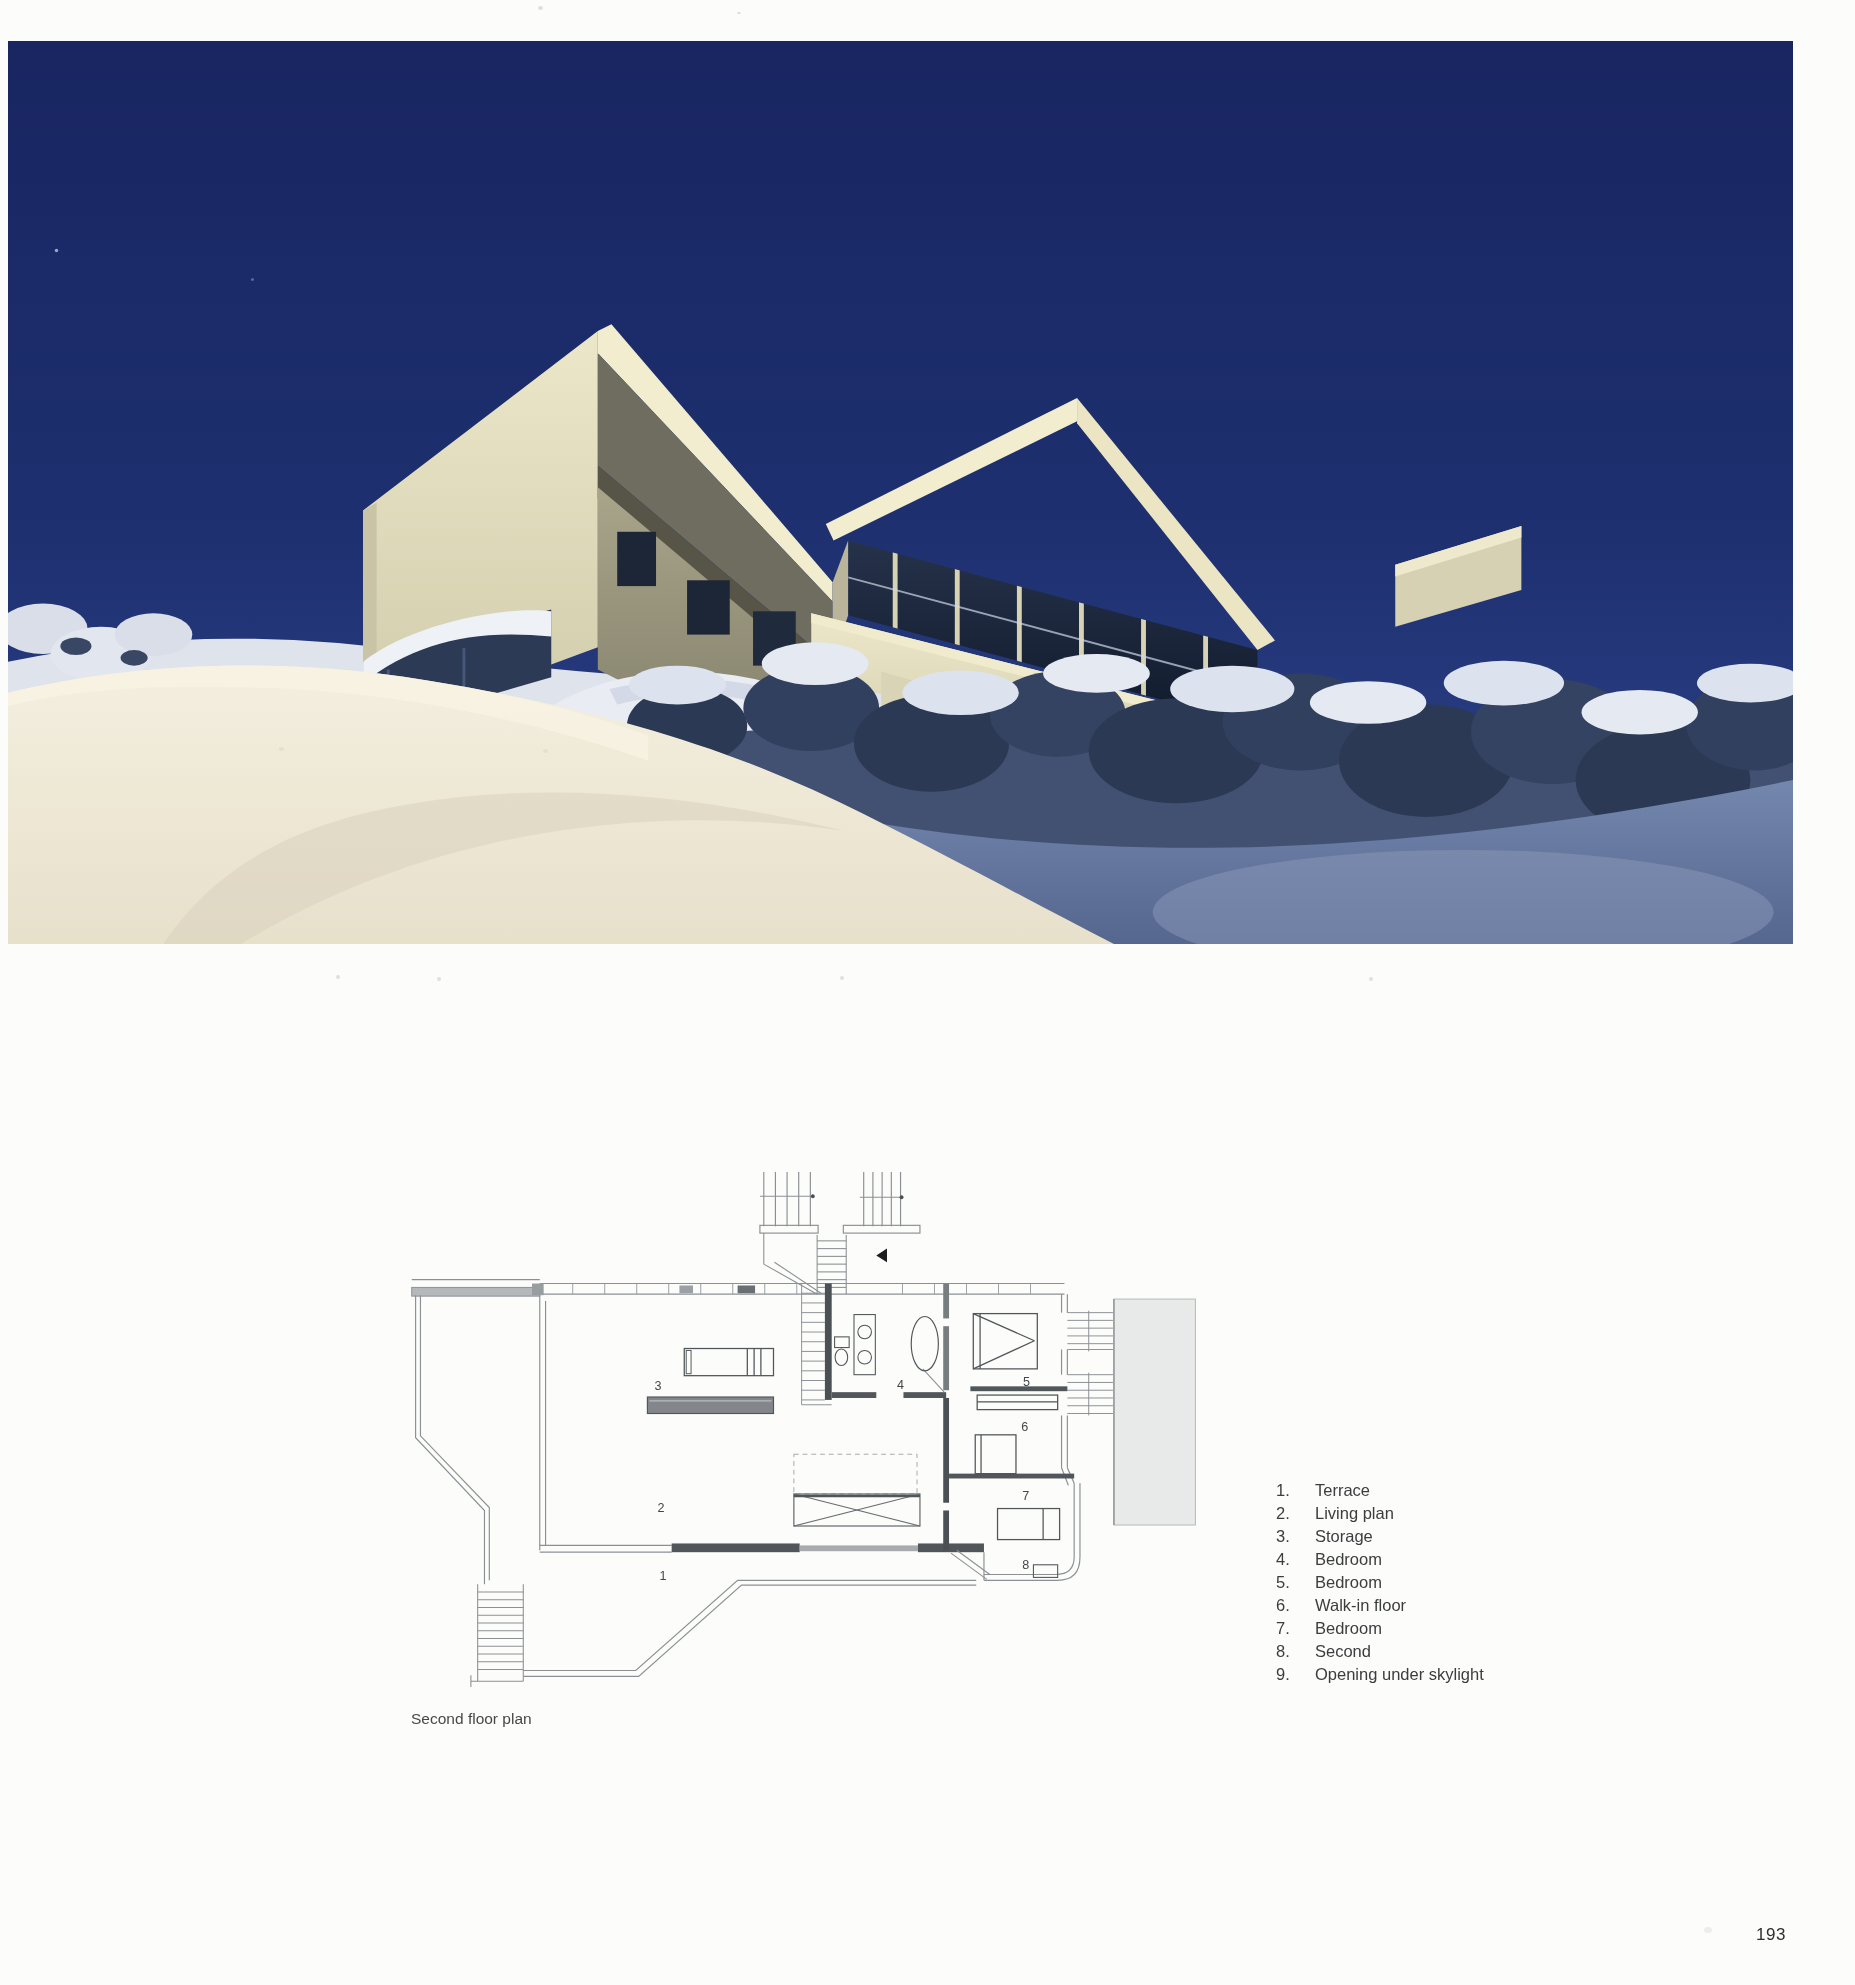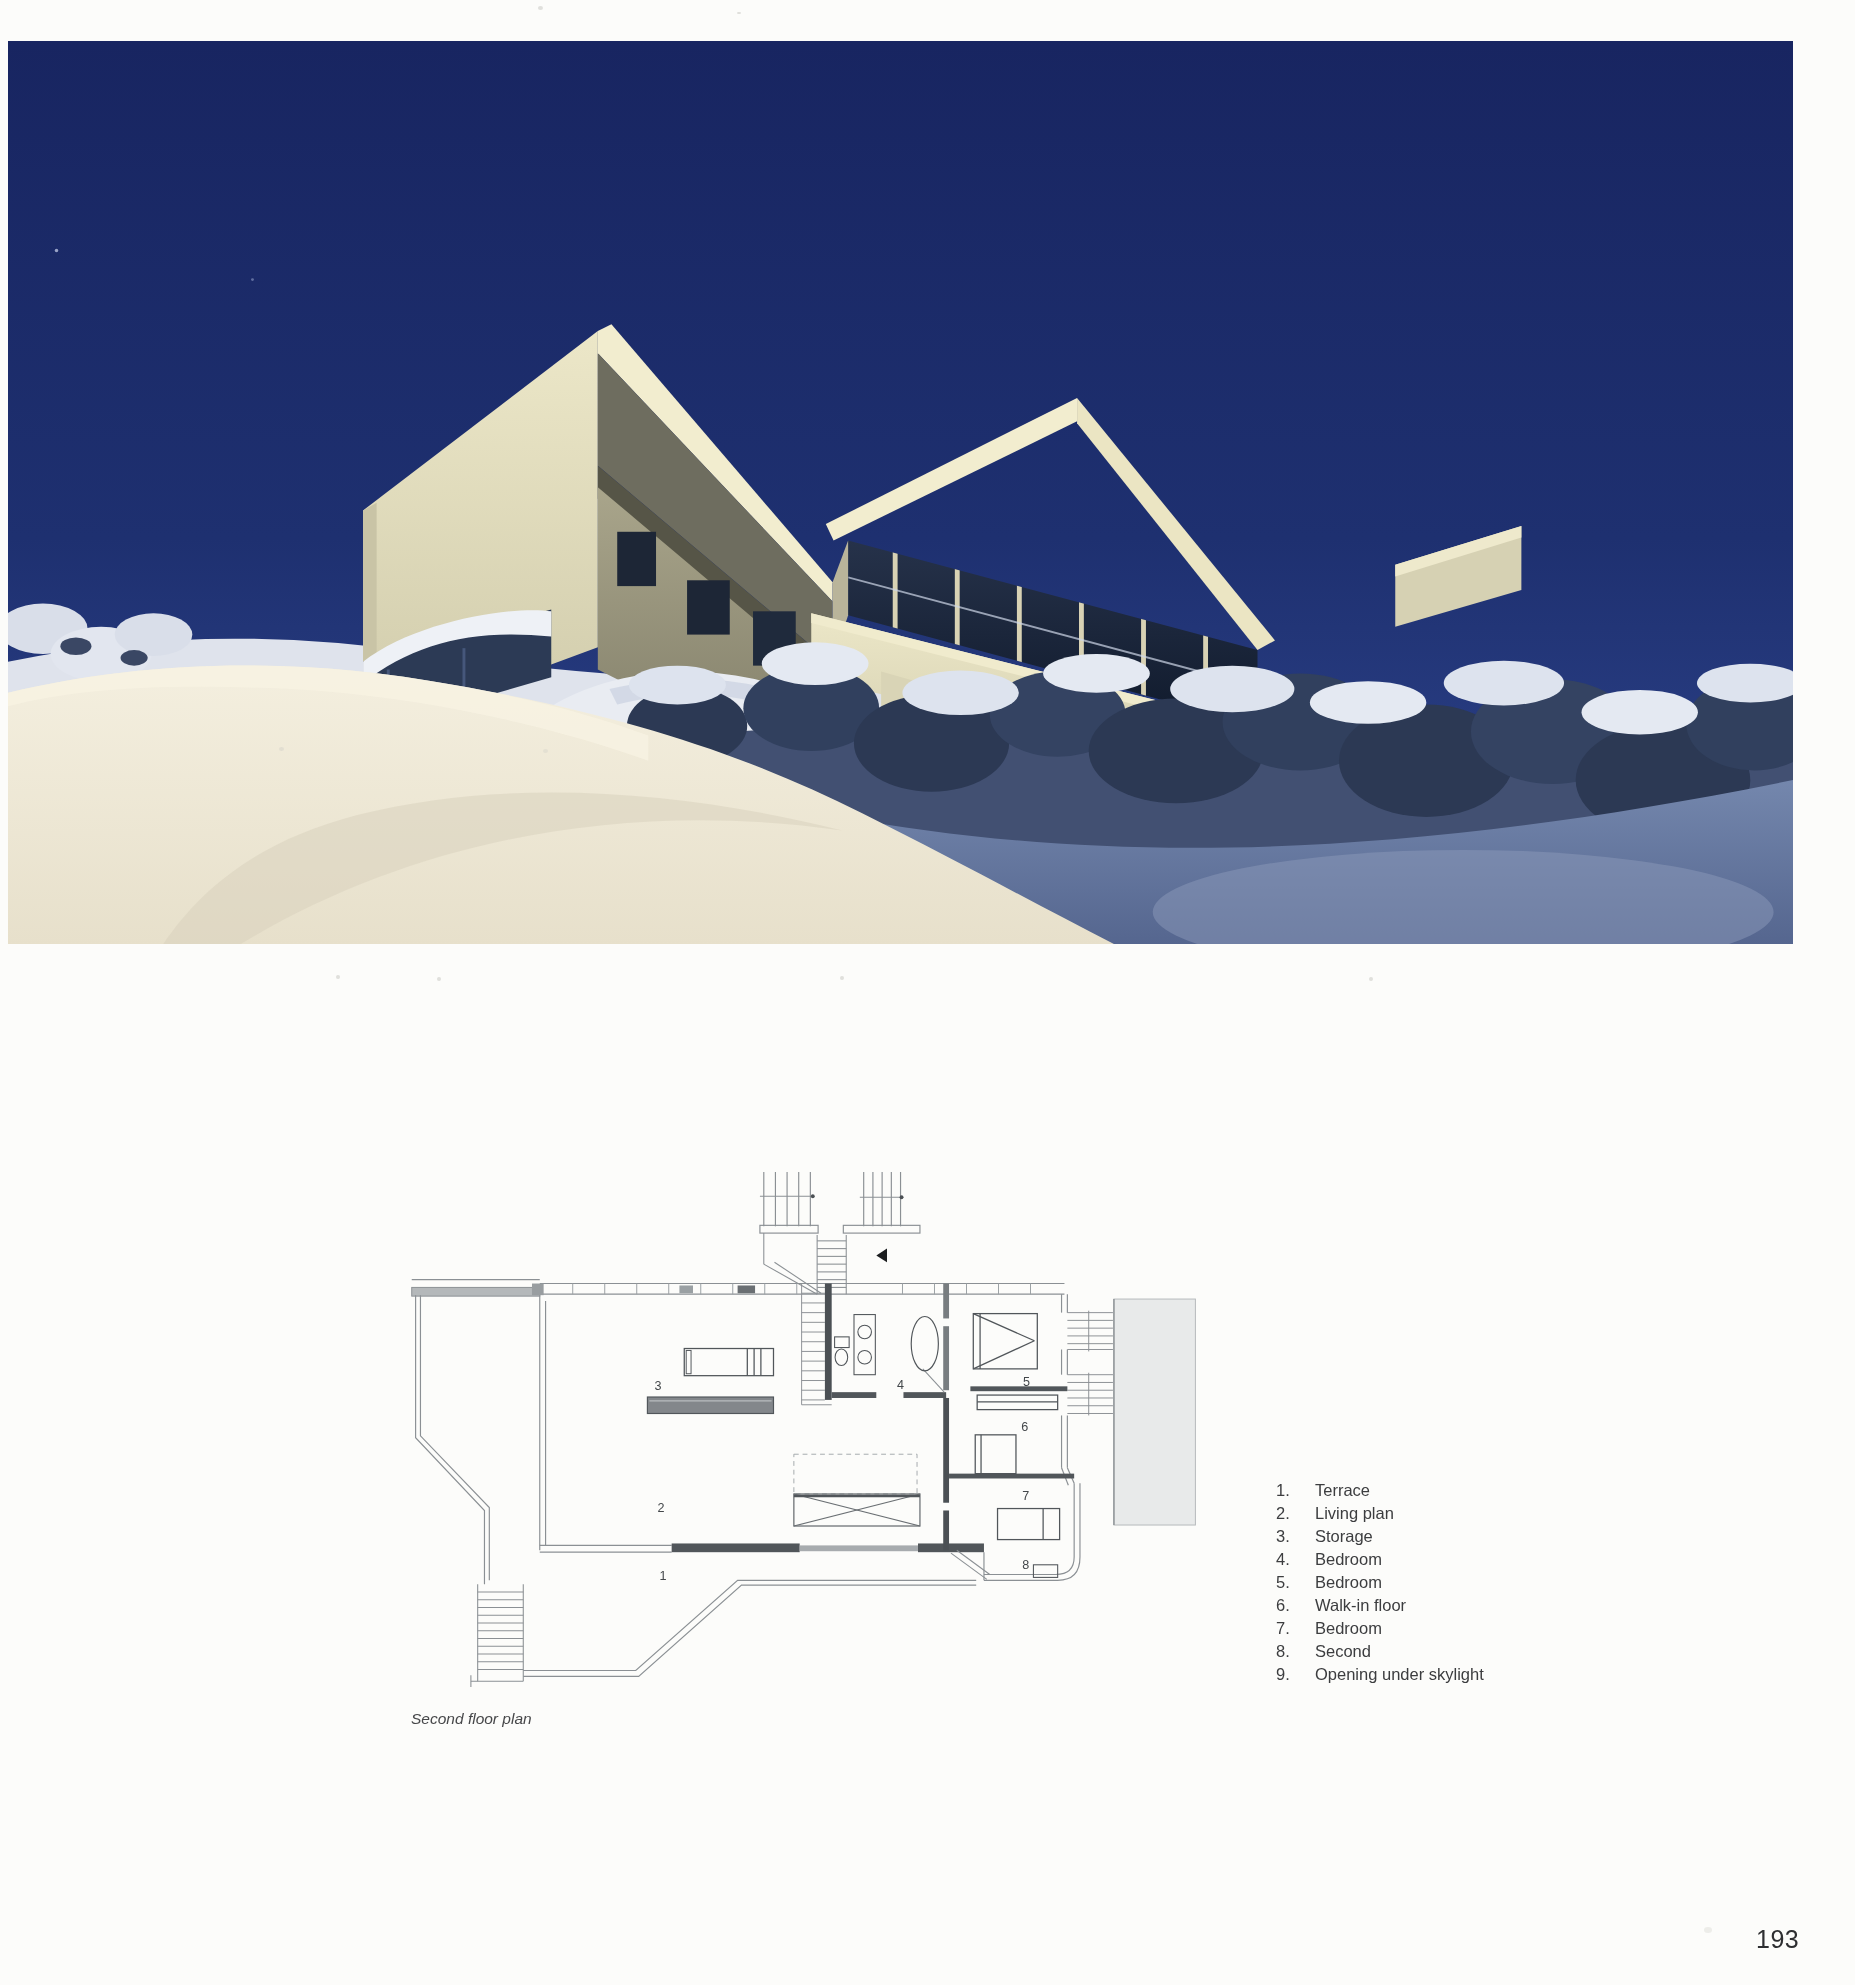--- a/index.html
+++ b/index.html
@@ -14,22 +14,22 @@
   
   .plan{position:absolute;left:403px;top:1160px;width:805px;height:539px;}
   .plan svg{display:block;width:100%;height:100%;}
   .plan text{font-family:"Liberation Sans",sans-serif;font-size:13px;fill:#43474a;text-anchor:middle;}
   
   .legend{position:absolute;left:1276px;top:1479px;color:#3c3d3f;font-size:16.5px;}
   .legend-row{display:flex;line-height:23px;white-space:nowrap;}
   .legend-num{width:39px;flex:0 0 39px;}
   .legend-label{flex:1;}
   
-  .caption{position:absolute;left:411px;top:1710px;font-size:15.5px;color:#47484a;font-style:italic;}
-  .folio{position:absolute;left:1756px;top:1925px;font-size:25px;color:#2e2f31;letter-spacing:0.5px;}
+  .caption{position:absolute;left:411px;top:1710px;font-size:15.5px;color:#47484a;}
+  .folio{position:absolute;left:1756px;top:1925px;font-size:17px;color:#2e2f31;letter-spacing:0.5px;}
   
   .speck{position:absolute;border-radius:50%;background:#c9c9c2;opacity:.55;}
 </style>
 </head>
 <body>
 
 <div class="page">
 
   <div class="photo">
     <svg viewBox="0 0 1840 931" preserveAspectRatio="none">

